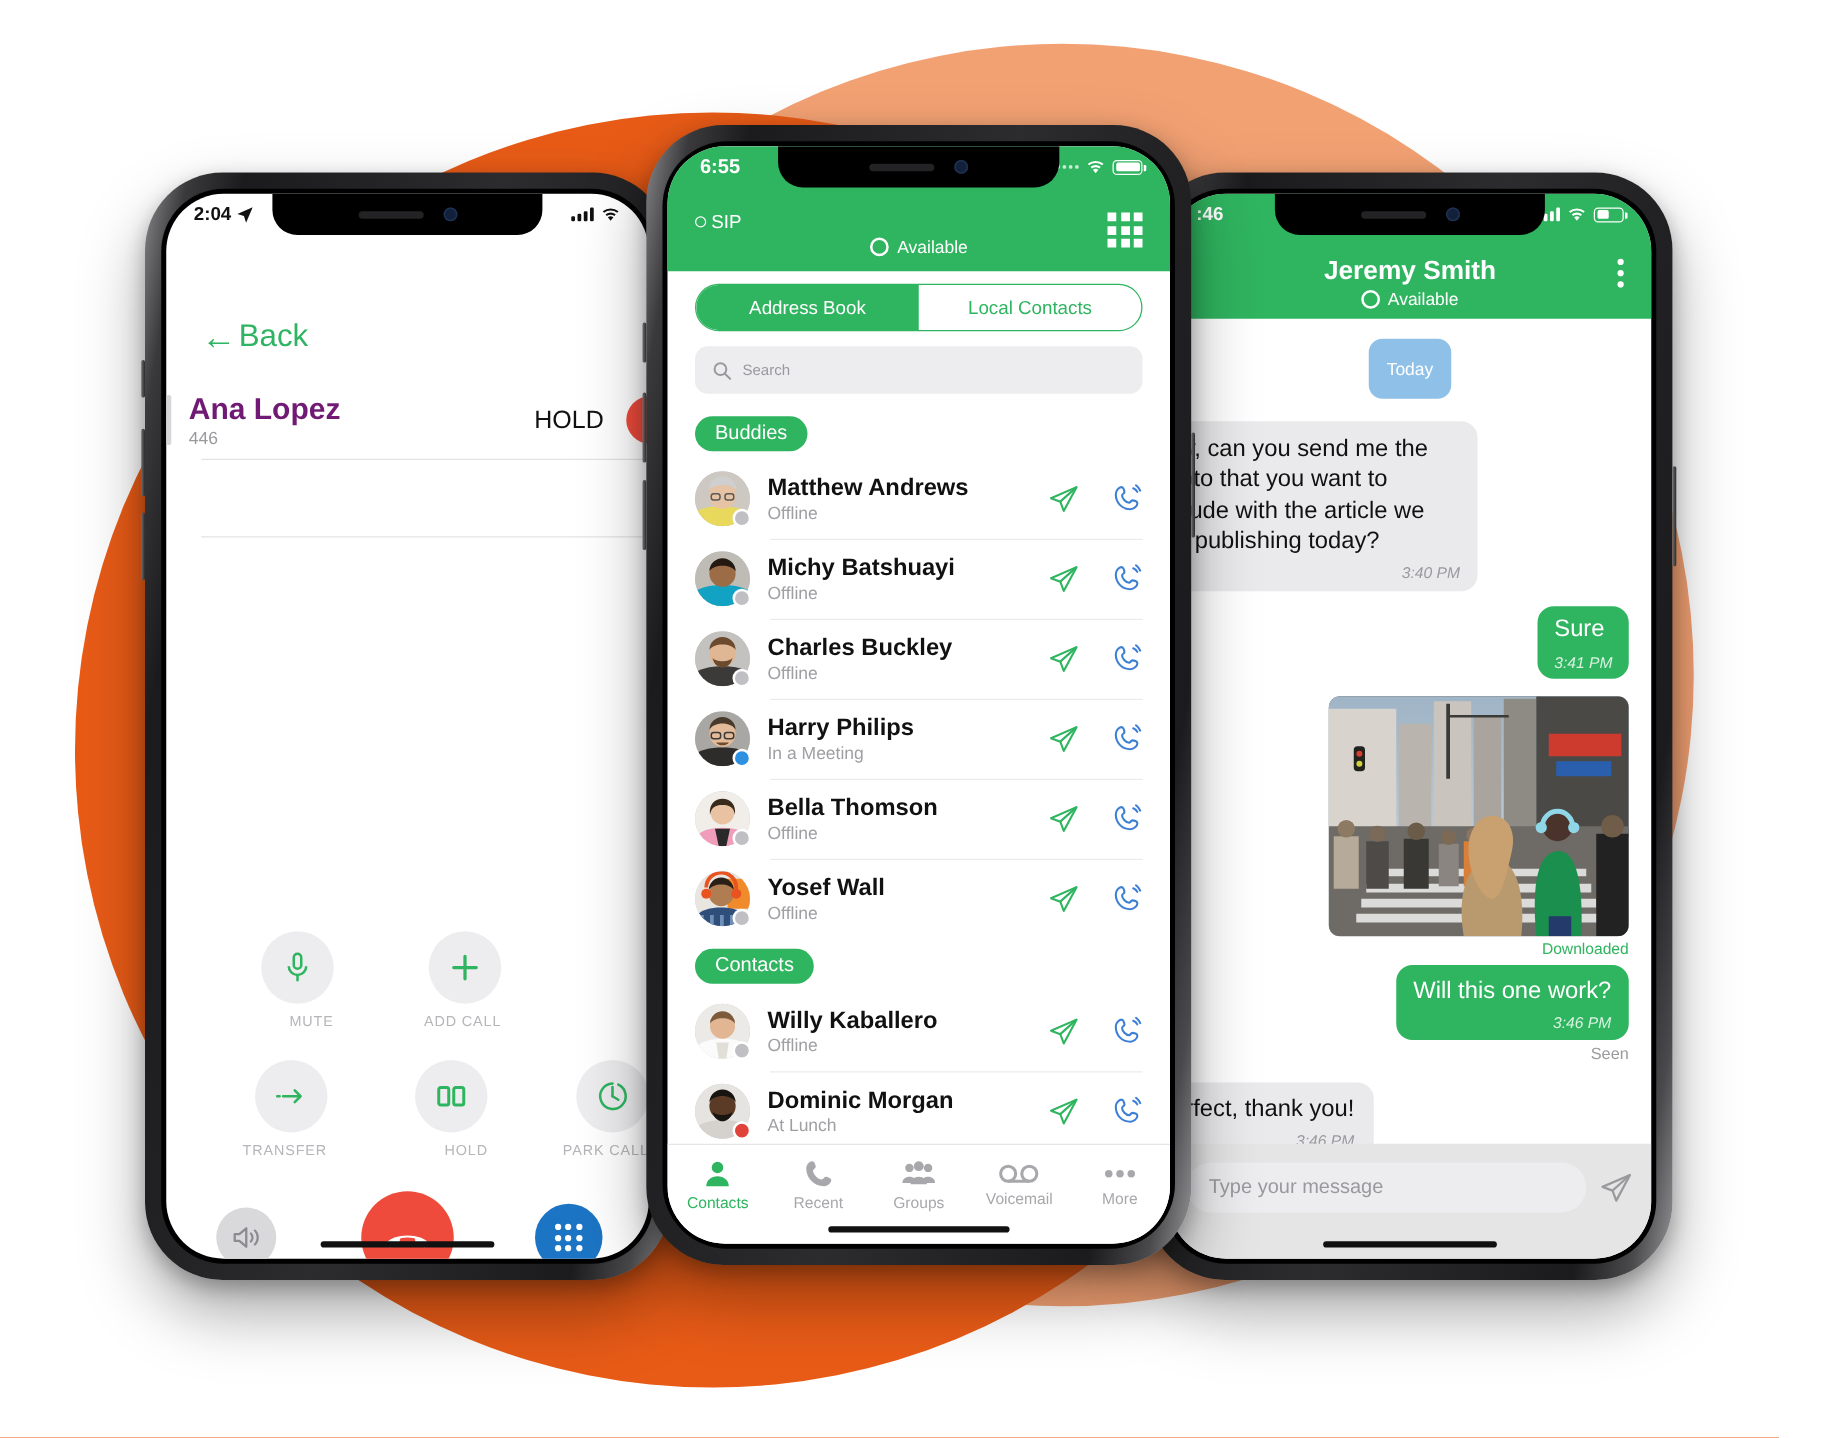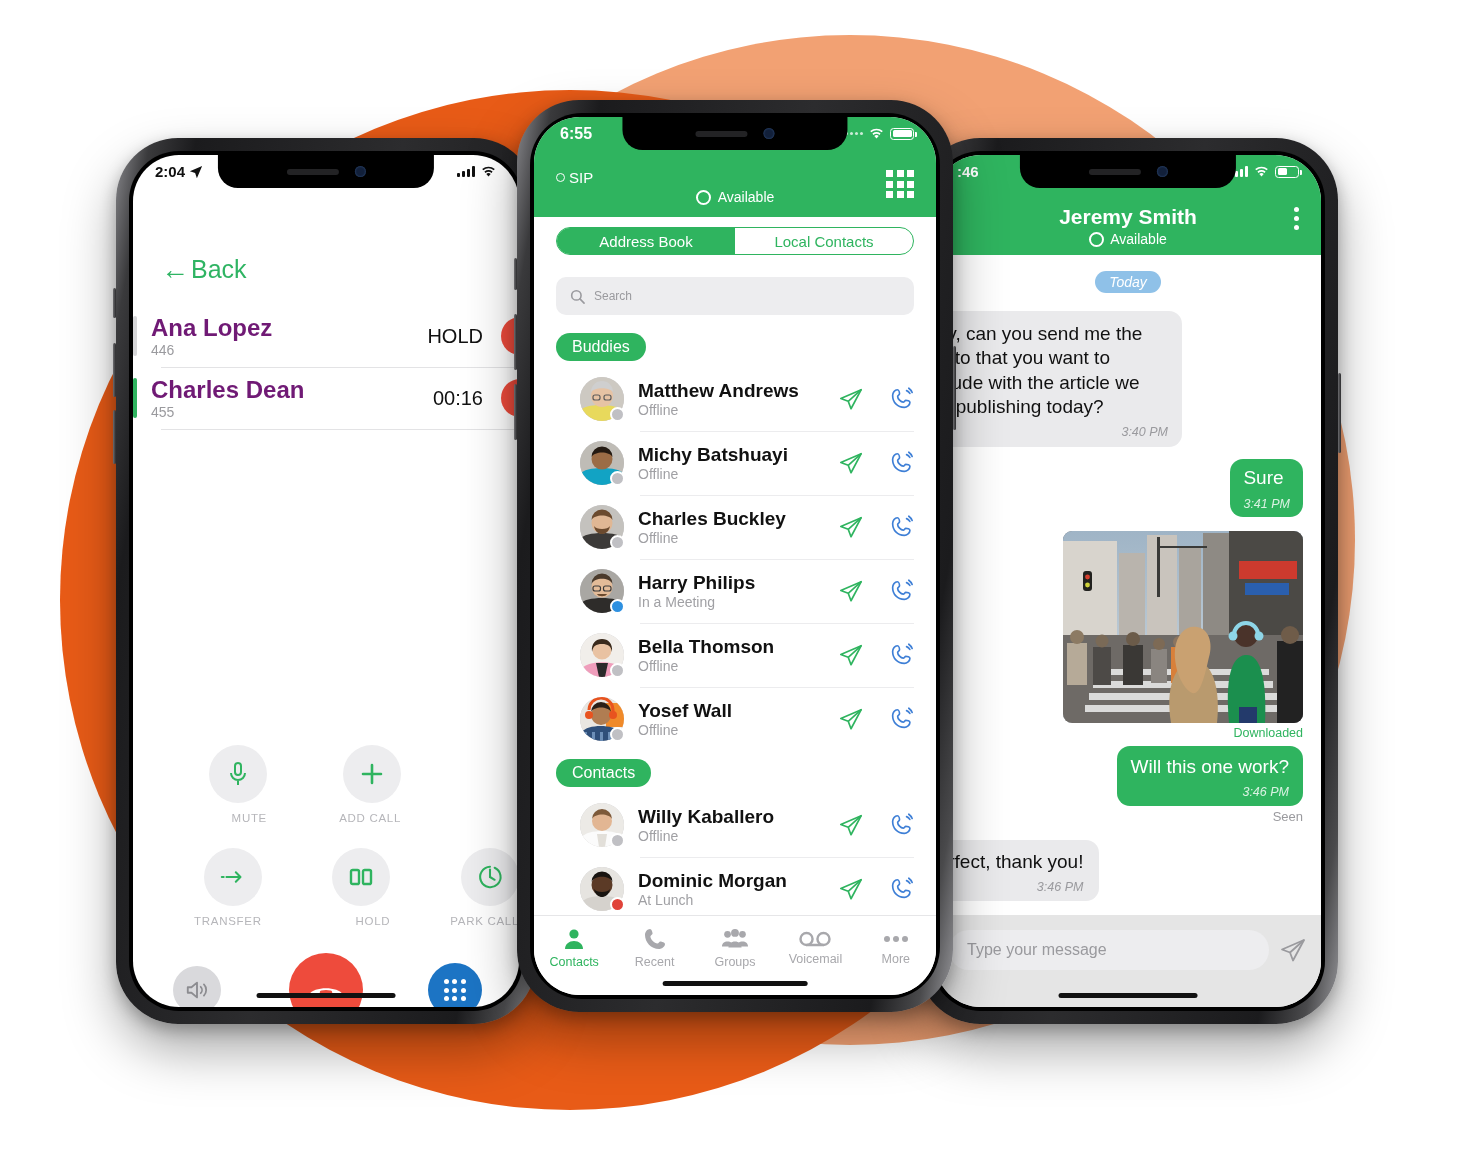--- a/index.html
+++ b/index.html
@@ -100,21 +100,21 @@
   #phone-right { left:918px; top:138px; width:420px; height:886px; z-index:1; }
   .chat-hdr { position:absolute; top:0; left:0; right:0; height:100px; background:#2FB45F; z-index:20;
               display:flex; flex-direction:column; align-items:center; justify-content:flex-end; padding-bottom:8px; }
   .chat-name { color:#fff; font-size:21px; font-weight:bold; }
   .chat-pres { display:flex; align-items:center; gap:6px; color:#fff; font-size:14px; margin-top:2px; }
   .ring { width:15px; height:15px; border-radius:50%; border:2px solid #fff; }
   .kebab { position:absolute; right:22px; top:52px; display:flex; flex-direction:column; gap:4px; }
   .kebab i { width:5px; height:5px; border-radius:50%; background:#fff; display:block; }
   .chat-body { position:absolute; top:100px; left:0; right:0; bottom:92px; padding:10px 18px 0; }
   .daypill { margin:6px auto 18px; width:fit-content; background:#8FC1E8; color:#fff;
-             font-size:14px; padding:3px 14px; border-radius:11px;font-style:italic; }
+             font-size:14px; padding:16px 14px; border-radius:11px; }
   .bub { max-width:78%; border-radius:13px; padding:11px 14px 7px; font-size:19px; line-height:1.28; position:relative; }
   .bub.in { background:#EAEAEC; color:#111; margin-left:-44px; }
   .bub.out { background:#2FB45F; color:#fff; margin-left:auto; }
   .bub .tm { font-size:12.5px; font-style:italic; text-align:right; margin-top:5px; }
   .bub.in .tm { color:#9a9a9e; }
   .bub.out .tm { color:#d9f2e2; }
   .seen { text-align:right; font-size:13px; color:#9a9a9e; margin-top:3px; }
   .photo-wrap { display:flex; flex-direction:column; align-items:flex-end; margin:14px 0 6px; }
   .photo { width:240px; height:192px; border-radius:9px; overflow:hidden; position:relative;
            background:#6b6f73; }
@@ -133,34 +133,34 @@
   .cc-sbr { position:absolute; right:22px; top:10px; display:flex; align-items:center; gap:5px; color:#fff; }
   .cc-dots { display:flex; gap:2px; align-items:flex-end; }
   .cc-dots i { width:3px; height:3px; background:rgba(255,255,255,.75); border-radius:50%; display:block; }
   .cc-sip { position:absolute; left:22px; top:52px; display:flex; align-items:center; gap:4px; color:#fff; font-size:15px; }
   .cc-sipdot { width:9px; height:9px; border-radius:50%; border:1.6px solid #fff; }
   .cc-title { position:absolute; left:0; right:0; top:44px; text-align:center; color:#fff; font-size:22px; font-weight:bold; }
   .cc-pres { position:absolute; left:0; right:0; top:72px; display:flex; justify-content:center; align-items:center; gap:7px; color:#fff; font-size:14px; }
   .cc-keypad { position:absolute; right:22px; top:53px; display:grid; grid-template-columns:repeat(3,7px); grid-gap:3.5px; }
   .cc-keypad i { width:7px; height:7px; background:#fff; display:block; }
 
-  .seg { position:absolute; top:110px; left:22px; right:22px; height:28px; border-radius:19px;
+  .seg { position:absolute; top:110px; left:22px; right:22px; height:38px; border-radius:19px;
          border:1.5px solid #2FB45F; display:flex; overflow:hidden; background:#fff; }
   .seg div { flex:1; display:flex; align-items:center; justify-content:center; font-size:15px; }
   .seg .on { background:#2FB45F; color:#fff; }
   .seg .off { color:#2FB45F; }
 
   .srch { position:absolute; top:160px; left:22px; right:22px; height:38px; border-radius:10px;
           background:#EDEDEF; display:flex; align-items:center; gap:9px; padding:0 14px;
           color:#9a9a9e; font-size:12px; }
 
   .cc-list { position:absolute; top:208px; left:0; right:0; bottom:80px; overflow:hidden; }
   .grp { margin:8px 0 6px 22px; background:#2FB45F; color:#fff; font-size:16px;
          padding:5px 16px; border-radius:15px; width:fit-content; }
-  .crow { display:flex; align-items:center; height:64px; padding:0 22px 0 22px; position:relative;margin-left:24px; }
+  .crow { display:flex; align-items:center; height:64px; padding:0 22px 0 22px; position:relative; }
   .crow + .crow::before { content:""; position:absolute; left:82px; right:22px; top:0; height:1px; background:#ececee; }
   .av { width:44px; height:44px; border-radius:50%; position:relative; flex:none; overflow:visible; }
   .av .img { width:100%; height:100%; border-radius:50%; overflow:hidden; background:#c8c8cc; }
   .badge { position:absolute; right:-1px; bottom:-1px; width:15px; height:15px; border-radius:50%;
            border:2px solid #fff; background:#c0c0c4; }
   .badge.meeting { background:#2E90E0; }
   .badge.lunch { background:#E0433A; }
   .cinfo { margin-left:14px; flex:1; min-width:0; }
   .cname { font-size:19px; font-weight:bold; color:#111; line-height:1.15; }
   .cstat { font-size:14px; color:#a0a0a4; margin-top:1px; }
@@ -224,29 +224,20 @@
         <div class="bar" style="background:#d6d6d8"></div>
         <div>
           <div class="nm">Ana Lopez</div>
           <div class="ext">446</div>
         </div>
         <div class="st">HOLD</div>
         <div class="endred"></div>
       </div>
       <div class="call-sep" style="top:212px"></div>
 
-      <div class="call-row" style="top:212px">
-        <div class="bar" style="background:#2FB45F"></div>
-        <div>
-          <div class="nm">Charles Dean</div>
-          <div class="ext">455</div>
-        </div>
-        <div class="st">00:16</div>
-        <div class="endred"></div>
-      </div>
       <div class="call-sep" style="top:274px"></div>
 
       <div class="keygrid">
         <div class="krow">
           <div class="kcell">
             <div class="kcircle">
               <svg width="24" height="26" viewBox="0 0 24 26">
                   <rect x="9" y="2" width="6" height="12" rx="3" stroke="#2FB45F" stroke-width="2" fill="none"></rect>
                   <path d="M5 12a7 7 0 0 0 14 0M12 19v5" stroke="#2FB45F" stroke-width="2" fill="none"></path>
                 </svg>

